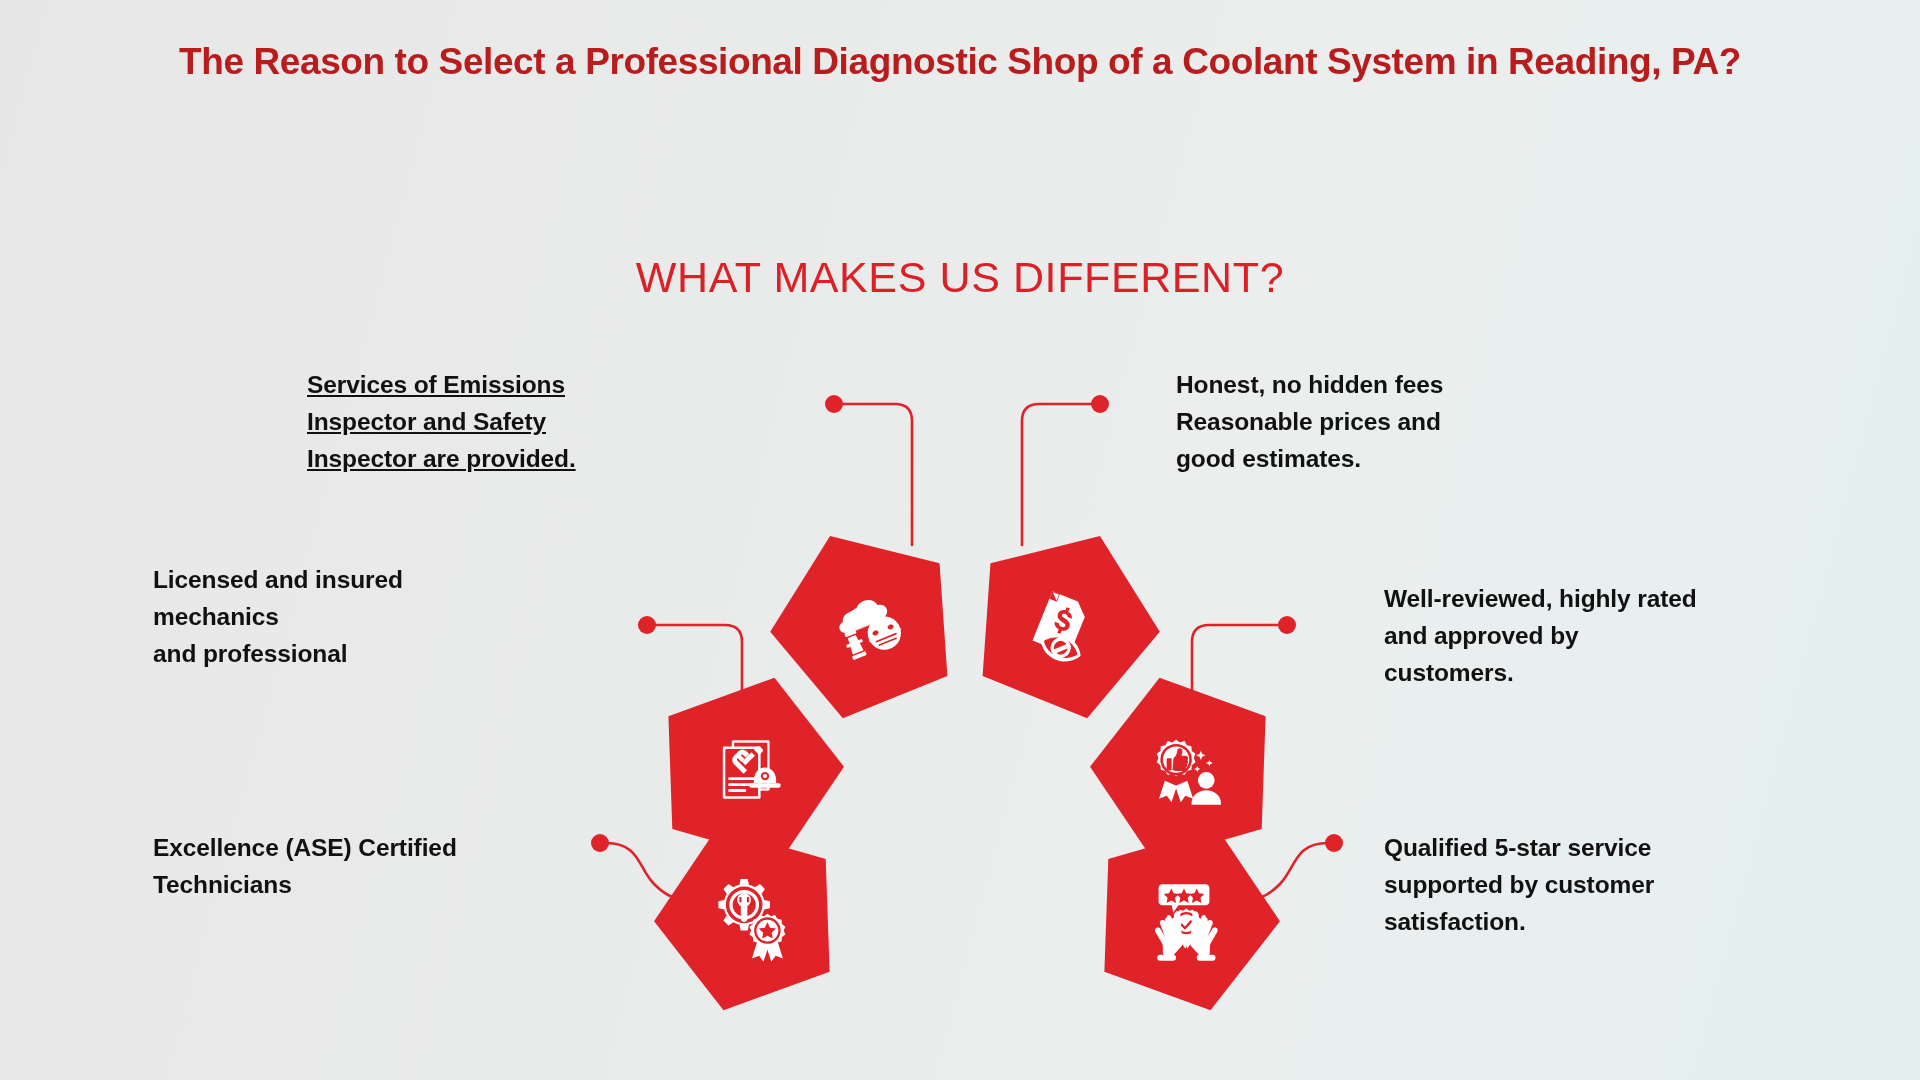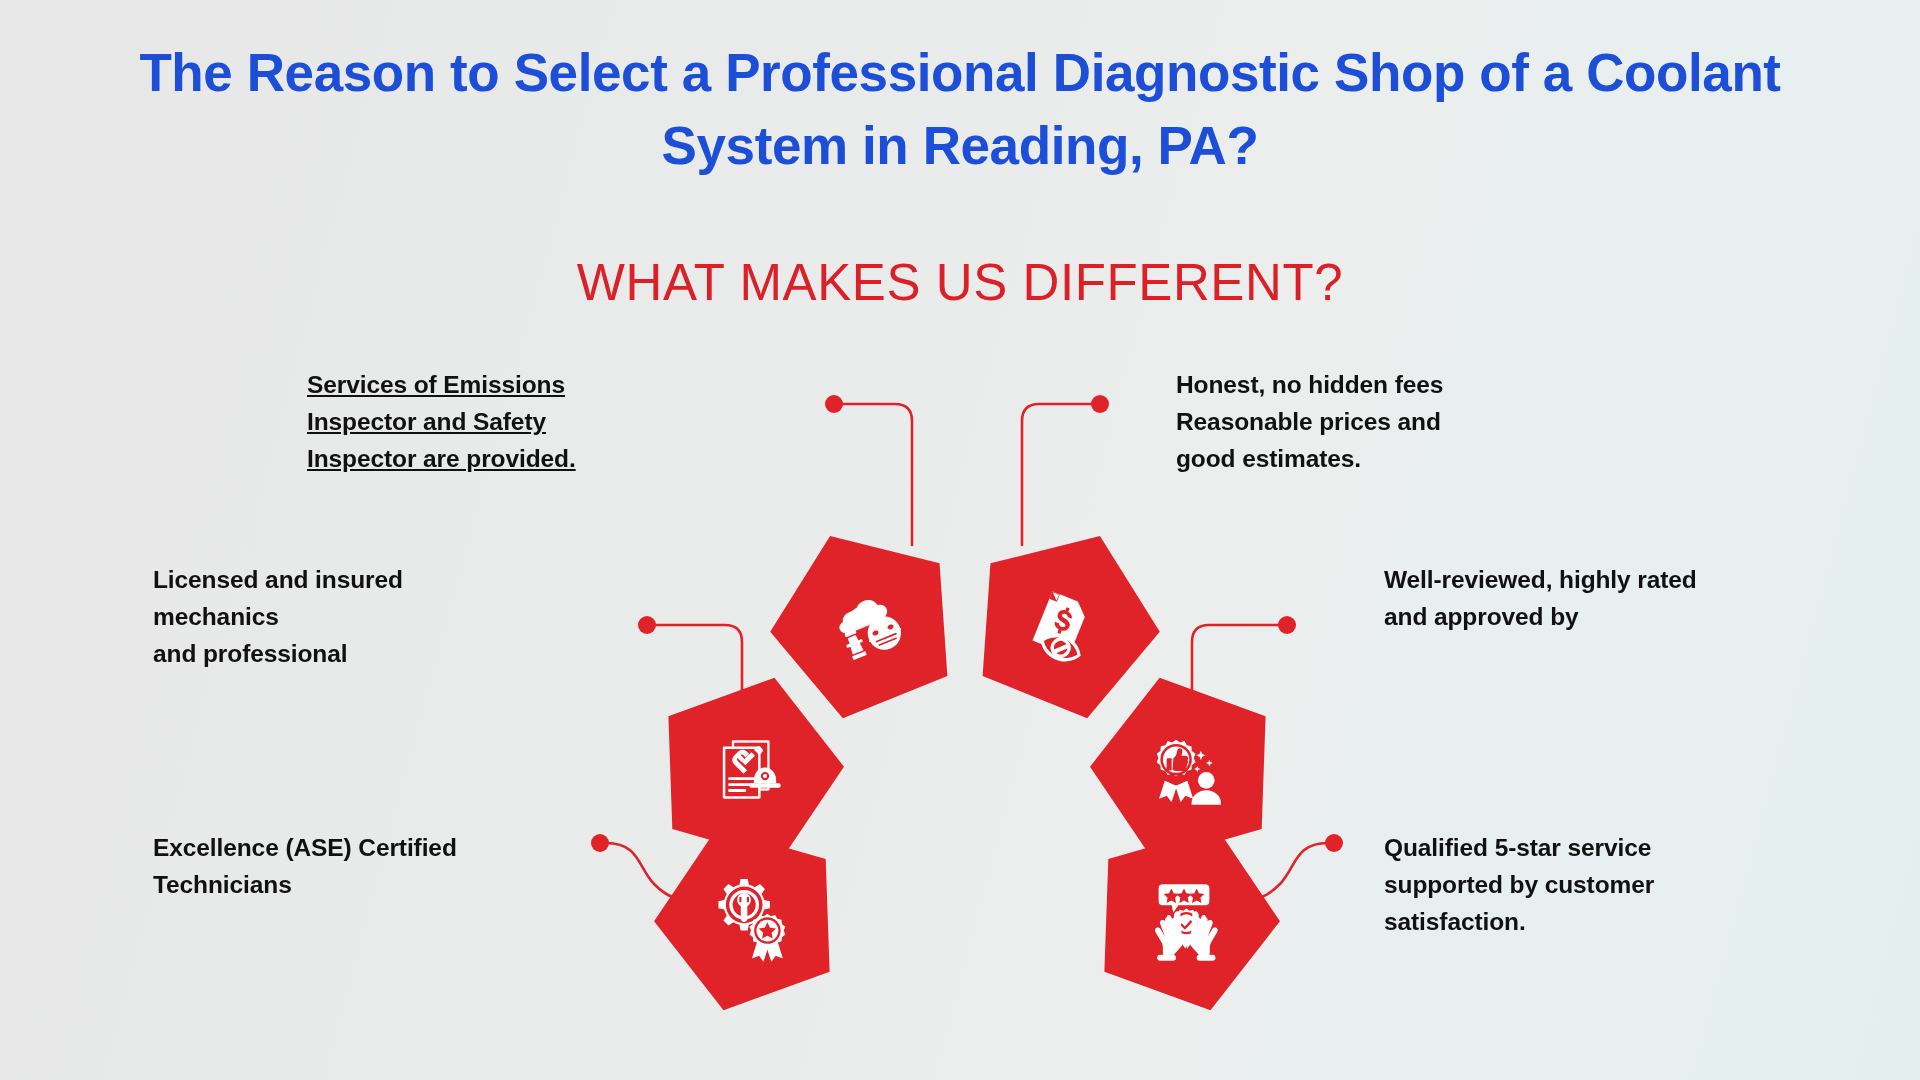--- a/index.html
+++ b/index.html
@@ -6,47 +6,47 @@
   html,body { width:1920px; height:1080px; overflow:hidden; }
   body{
     font-family:"Liberation Sans", sans-serif;
     background:linear-gradient(105deg,#e7e7e7 0%,#e9eaea 34%,#ebeeed 62%,#e7eff0 85%,#e4eeee 100%);
     position:relative;
   }
 
   
   .title{
     position:absolute; top:36px; left:0; width:1920px;
-    text-align:center; font-size:53px; line-height:1.38;
-    font-weight:700; color:#1d4ed8; letter-spacing:-0.4px;
+    text-align:center; font-size:37px; line-height:1.38;
+    font-weight:700; color:#b91c1c; letter-spacing:-0.4px;
     padding:0 60px;
   }
   .subtitle{
     position:absolute; top:253px; left:0; width:1920px;
-    text-align:center; font-size:51px; font-weight:300;
+    text-align:center; font-size:43px; font-weight:300;
     color:#da2128; letter-spacing:0.6px;
   }
 
   
   .stage{ position:absolute; inset:0; }
   .svg-layer{ position:absolute; left:0; top:0; width:1920px; height:1080px; }
 
   
   .label{
     position:absolute; font-size:24.5px; font-weight:700;
     line-height:1.52; color:#111; letter-spacing:-0.1px;
   }
   .label.r{ text-align:left; }
   .label .ln{ display:block; white-space:nowrap; }
 
   .lbl-emissions { left:307px;  top:366px; width:420px;text-decoration:underline; }
   .lbl-licensed  { left:153px;  top:561px; width:420px; }
   .lbl-ase       { left:153px;  top:829px; width:460px; }
   .lbl-honest    { left:1176px; top:366px; width:440px; }
-  .lbl-reviewed  { left:1384px; top:561px; width:470px; }
+  .lbl-reviewed  { left:1384px; top:580px; width:470px; }
   .lbl-qualified { left:1384px; top:829px; width:440px; }
 </style>
 </head>
 <body>
 
 <div class="title">
   <span>The Reason to Select a Professional Diagnostic Shop of a</span>
   <span>Coolant System in Reading, PA?</span>
 </div>
 <div class="subtitle">WHAT MAKES US DIFFERENT?</div>
@@ -301,20 +301,21 @@
 
   <div class="label r lbl-honest">
     <span class="ln">Honest, no hidden fees</span>
     <span class="ln">Reasonable prices and</span>
     <span class="ln">good estimates.</span>
   </div>
 
   <div class="label r lbl-reviewed">
     <span class="ln">Well-reviewed, highly rated</span>
     <span class="ln">and approved by</span>
+    <span class="ln">customers.</span>
   </div>
 
   <div class="label r lbl-qualified">
     <span class="ln">Qualified 5-star service</span>
     <span class="ln">supported by customer</span>
     <span class="ln">satisfaction.</span>
   </div>
 
 </div>
 

